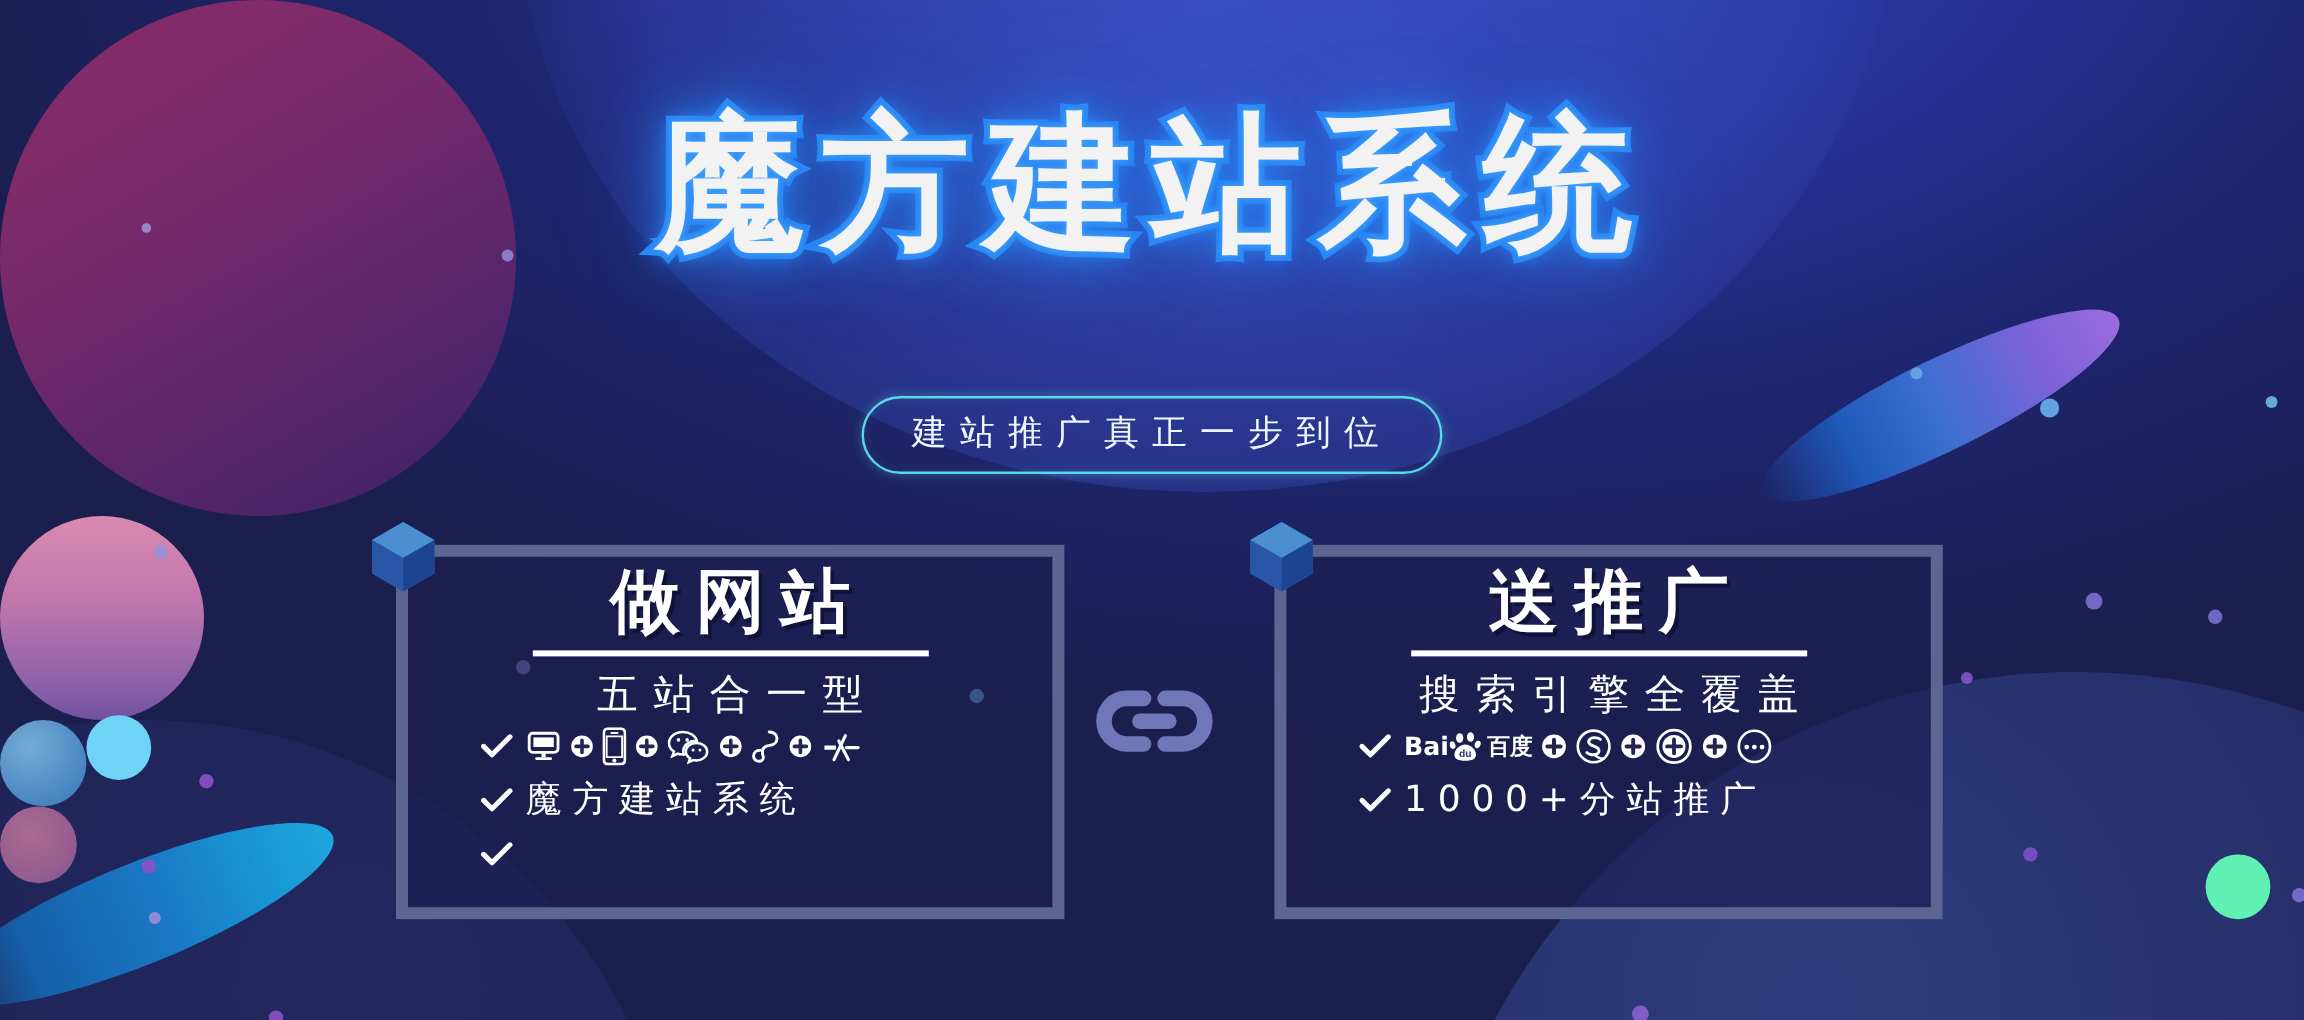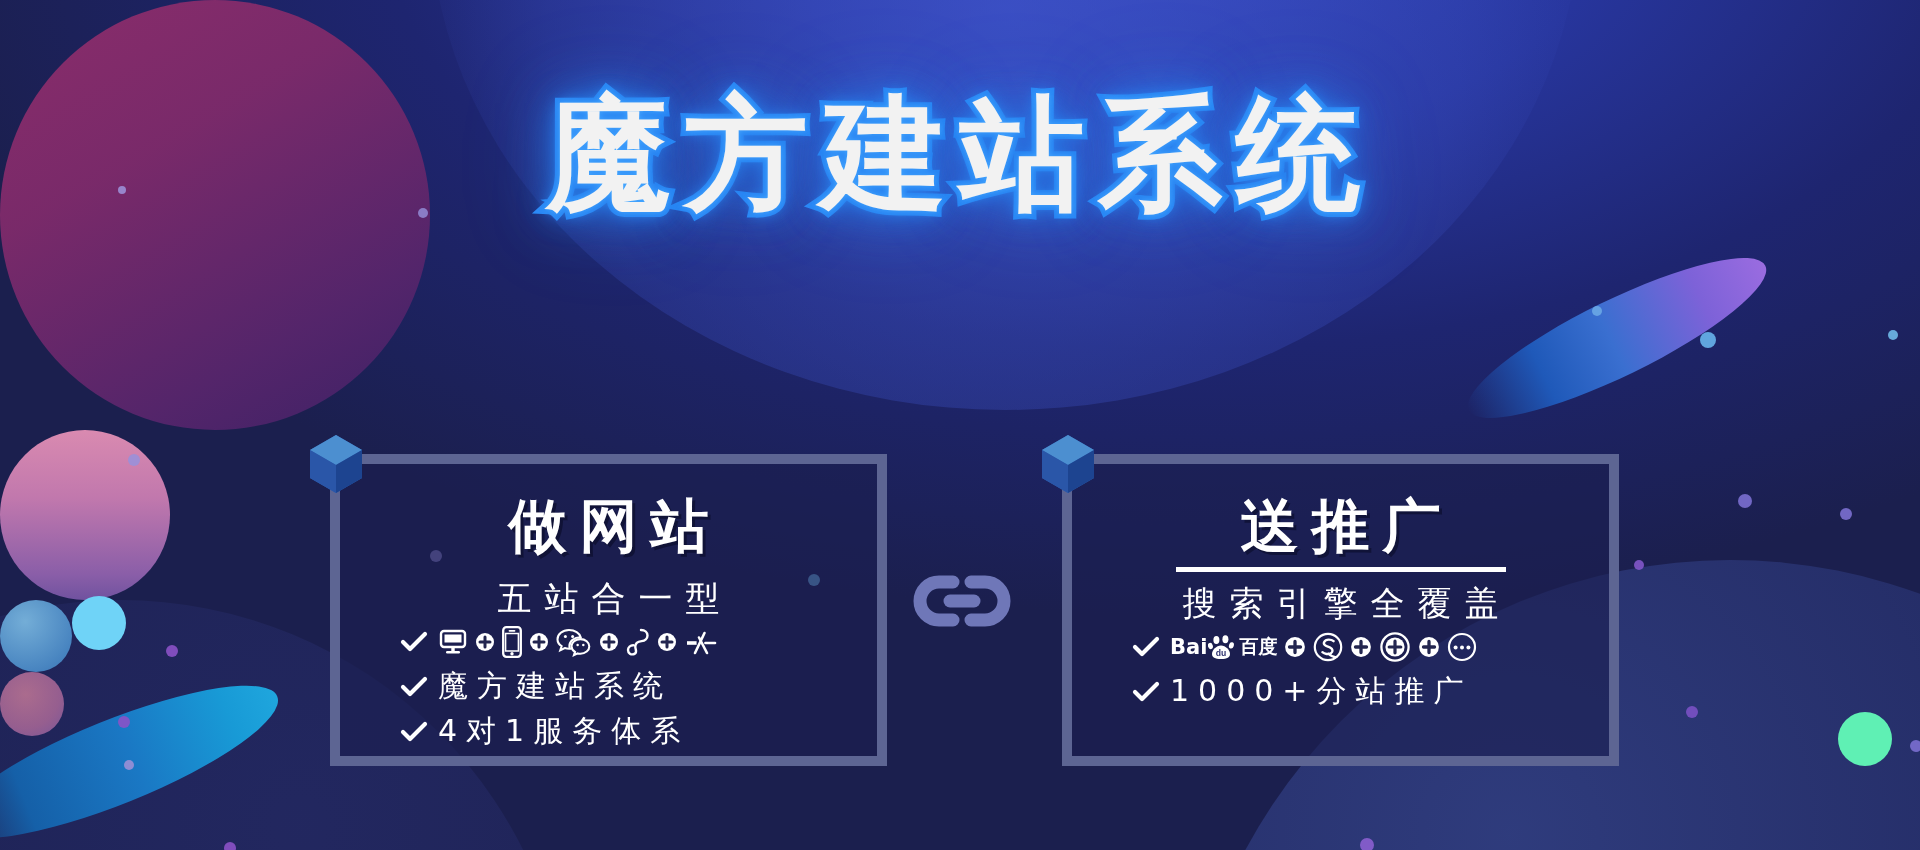--- a/index.html
+++ b/index.html
@@ -86,21 +86,21 @@
     border:10px solid #5d6593;
     background:rgba(28,31,80,.62);
     box-sizing:border-box;
   }
   .panel-left{left:330px;}
   .panel-right{left:1062px;}
 
   .gem{position:absolute;width:56px;height:62px;left:-32px;top:-31px;}
 
   .panel-inner{position:relative;height:100%;display:flex;flex-direction:column;
-    align-items:center;justify-content:flex-start;padding-top:30px;box-sizing:border-box;}
+    align-items:center;justify-content:flex-start;padding-top:5px;box-sizing:border-box;}
 
   .panel-title{
     font-family:"DejaVu Sans","Liberation Sans",sans-serif;
     font-size:58px;font-weight:700;color:#ffffff;letter-spacing:13px;
     line-height:1.12;text-indent:13px;
     text-shadow:3px 3px 0 rgba(8,10,35,.55);
   }
   .title-rule{width:330px;height:5px;background:#ffffff;margin:8px 0 9px;}
   .panel-sub{
     font-family:"DejaVu Sans","Liberation Sans",sans-serif;
@@ -167,20 +167,23 @@
         <div class="dot" style="left: 1040px; top: 98px; width: 10px; height: 10px; background: rgb(126, 166, 232); opacity: 0.9;"></div>
         <div class="big-dot" style="left: 72px; top: 596px; width: 54px; height: 54px; background: rgb(111, 211, 247);"></div>
         <div class="big-dot" style="left: 1838px; top: 712px; width: 54px; height: 54px; background: rgb(95, 240, 180);"></div>
       </div>
   </div>
 
   <div class="title-wrap">
     <div class="main-title">魔方建站系统</div>
   </div>
 
+  <div class="pill-wrap">
+    <div class="pill">建站推广真正一步到位</div>
+  </div>
 
   <div class="link-icon">
     <svg width="98" height="62" viewBox="0 0 98 62">
       <g fill="none" stroke="#6f77b8" stroke-width="13" stroke-linecap="round">
         <path d="M40 12 H26 A19 19 0 0 0 26 50 H40"></path>
         <path d="M58 12 H72 A19 19 0 0 1 72 50 H58"></path>
         <path d="M37 31 H61"></path>
       </g>
     </svg>
   </div>
@@ -290,21 +293,20 @@
             </span>
             <span class="feature-text">魔方建站系统</span>
           </div>
 
           <div class="feature">
             <span class="check">
               <svg width="28" height="28" viewBox="0 0 28 28">
                   <path d="M3 14 L10 21 L25 6" fill="none" stroke="#fff" stroke-width="4.2" stroke-linecap="round" stroke-linejoin="round"></path>
                 </svg>
             </span>
-            <span class="feature-text">4对1服务体系</span>
           </div>
 
         </div>
       </div>
     </div>
 
     <div class="panel panel-right">
       <div class="gem">
         <svg width="56" height="62" viewBox="0 0 56 62">
           <polygon points="28,2 54,17 54,45 28,60 2,45 2,17" fill="#2f63b5"></polygon>

